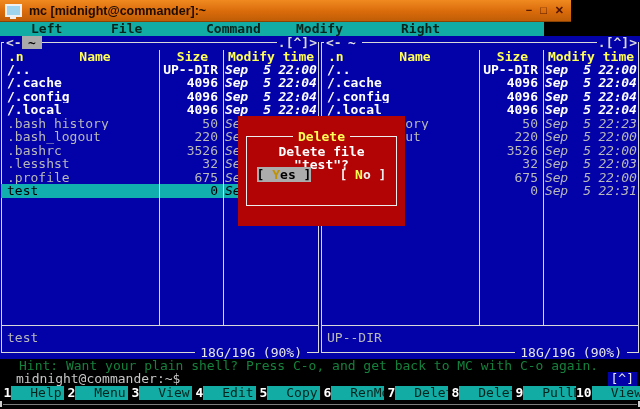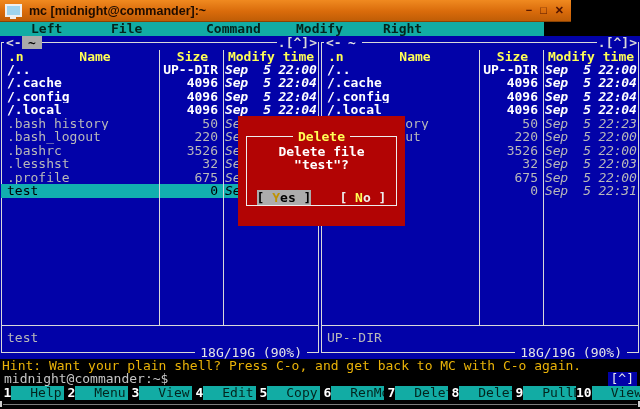--- a/index.html
+++ b/index.html
@@ -21,21 +21,21 @@
     font-family:"Liberation Sans", sans-serif; font-weight:bold; font-size:11px;
     color:#511400; }
   .win-btn { cursor:default; line-height:11px; }
 
   
   .menubar { position:absolute; top:22px; left:0; width:544px; height:14px;
     background:#12aca4; color:#03251e; font-weight:bold; }
   .menu-item { position:absolute; top:0; line-height:14px; }
   .menu-item.m0 { left:31px; } .menu-item.m1 { left:111px; }
   .menu-item.m2 { left:206px; } .menu-item.m3 { left:296px; }
-  .menu-item.m4 { left:383px; }
+  .menu-item.m4 { left:401px; }
 
   
   .panel { position:absolute; top:36px; width:320px; height:323px; background:#0202a8; }
   #panel-left { left:0; } #panel-right { left:320px; }
   .frame { position:absolute; left:1px; top:6px; width:316px; height:309px;
     border:1px solid #d9d9d9; }
   .vsep { position:absolute; top:14px; height:275px; width:1px; background:#d9d9d9; }
   .vsep.v1 { left:159px; } .vsep.v2 { left:223px; }
   .hsep { position:absolute; left:2px; top:289px; width:316px; height:1px; background:#d9d9d9; }
 
@@ -63,22 +63,22 @@
   .fr-time { padding-left:3px; letter-spacing:-0.2px;font-style:italic; }
   .file-row.dir  { color:#ffffff; font-weight:bold; }
   .file-row.file { color:#b9b9b9; font-weight:normal; }
   .file-row.selected { background:#12afaf; color:#000; font-weight:normal; }
 
   .mini-status { position:absolute; left:7px; top:295px; line-height:13px; color:#b9b9b9; }
   .free-space { position:absolute; right:13px; top:310px; line-height:13px;
     color:#e4e4e4; background:#0202a8; padding:0 5px; }
 
   
-  .hint { position:absolute; top:359px; left:2px; height:13px; line-height:13px; color:#eab308; }
-  .cmdline { position:absolute; top:372px; left:4px; height:14px; line-height:14px; color:#c6c6c6; }
+  .hint { position:absolute; top:359px; left:19px; height:13px; line-height:13px; color:#15803d; }
+  .cmdline { position:absolute; top:372px; left:16px; height:14px; line-height:14px; color:#c6c6c6; }
   .cmd-marker { position:absolute; top:372px; right:3px; height:14px; line-height:14px;
     background:#0202a8; color:#e9e9e9; padding:0 3px; }
 
   .fkeys { position:absolute; top:386px; left:0; width:640px; height:14px; display:flex; }
   .fkey { width:64px; display:flex; }
   .fkey-num { width:16px; text-align:right; color:#fff; font-weight:bold; line-height:14px; }
   .fkey-label { width:48px; background:#12aca4; color:#03251e; line-height:14px;
     overflow:hidden; padding-left:19px; }
 
   .bottom-strip { position:absolute; top:400px; left:0; width:640px; height:9px; background:#020202; }
@@ -90,21 +90,21 @@
   .dialog { position:absolute; left:238px; top:116px; width:167px; height:110px;
     background:#b20404; }
   .dialog-frame { position:absolute; left:8px; top:20px; width:149px; height:68px;
     border:1px solid #ededed; }
   .dialog-title { position:absolute; top:14px; left:0; width:167px; height:13px;
     line-height:13px; text-align:center; }
   .dialog-title span { background:#b20404; color:#ffff55; font-weight:bold; padding:0 5px; }
   .dialog-line { position:absolute; left:0; width:167px; height:13px; line-height:13px;
     text-align:center; color:#fff; font-weight:bold; }
   .dl1 { top:29px; } .dl2 { top:42px; }
-  .dialog-buttons { position:absolute; top:74px; left:0; width:167px; height:15px;
+  .dialog-buttons { position:absolute; top:51px; left:0; width:167px; height:15px;
     display:flex; justify-content:center; gap:28px; line-height:15px; }
   .btn { white-space:pre; font-weight:bold; cursor:default; }
   .btn-yes { background:#acacac; color:#000; }
   .btn-yes .hot { color:#bf9200; }
   .btn-no { color:#ededed; }
   .btn-no .hot { color:#ffff55; }
 </style>
 </head>
 <body>
 

